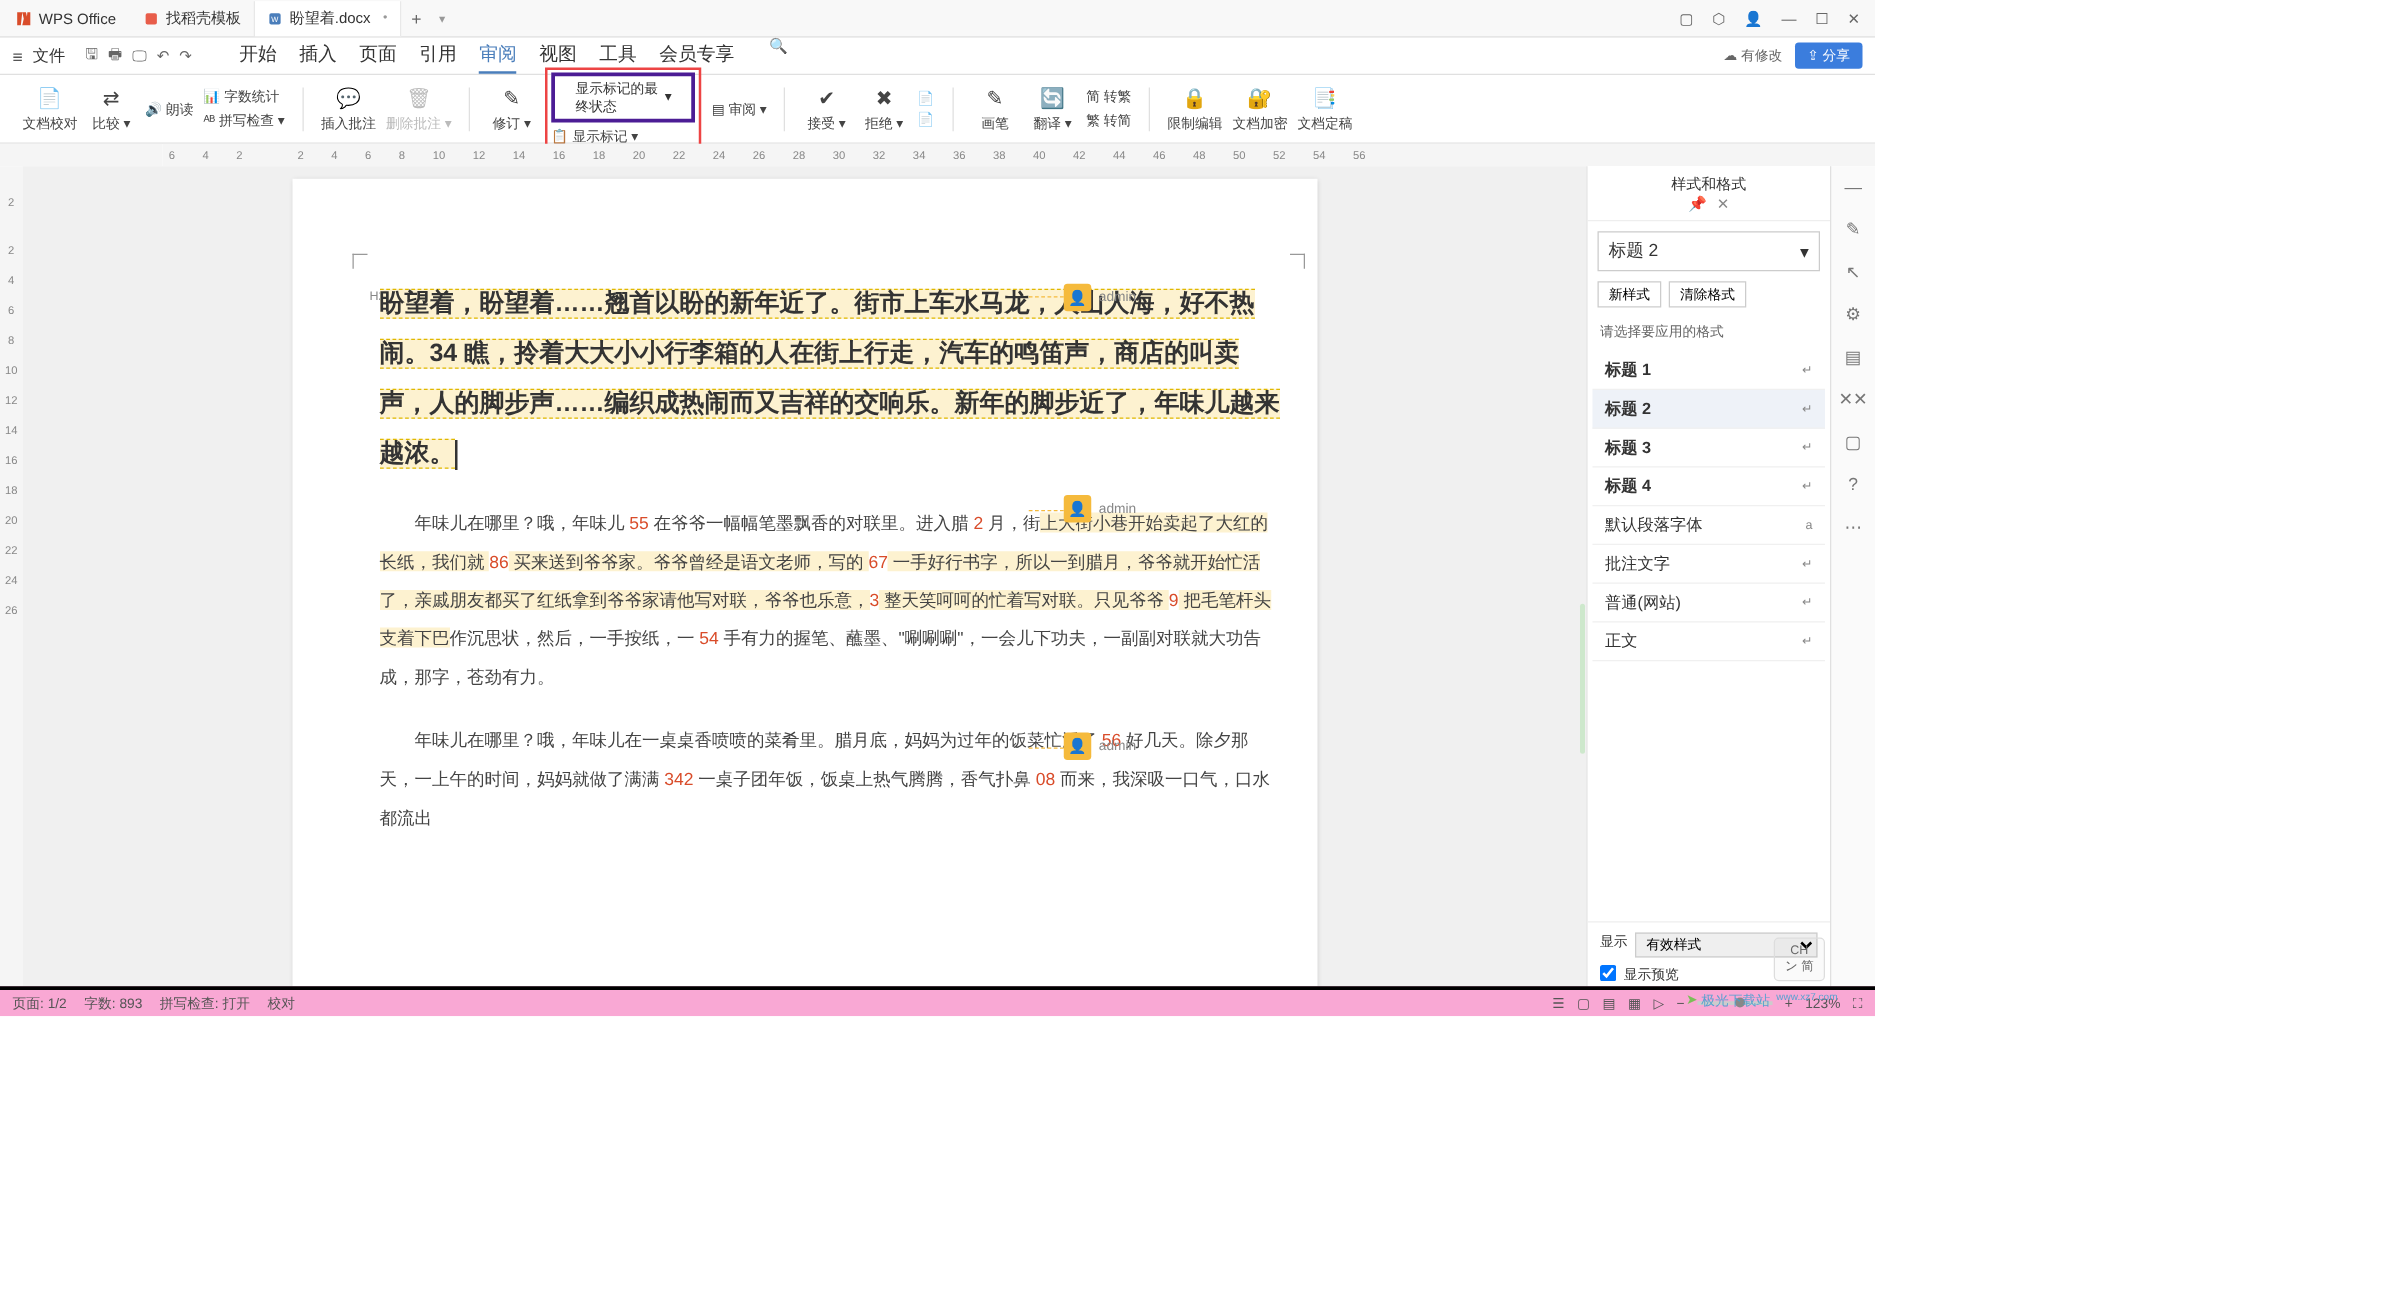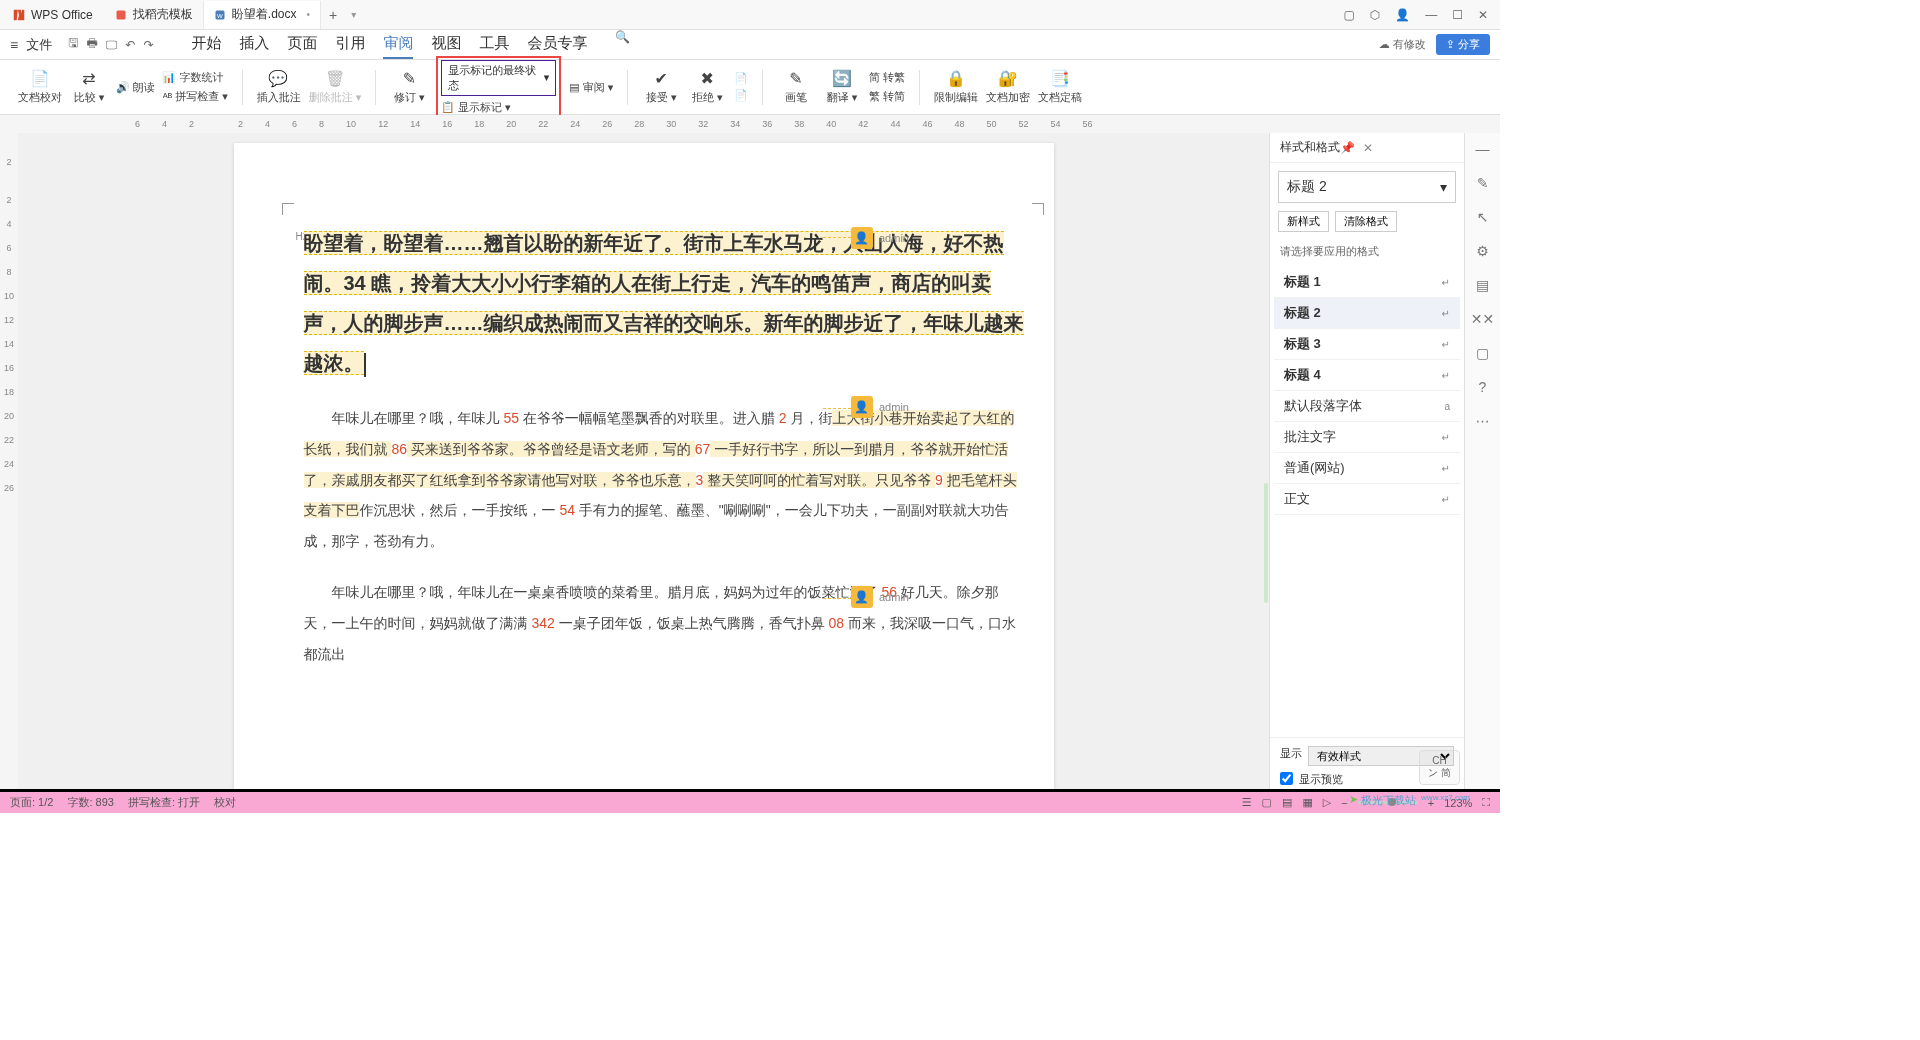--- a/index.html
+++ b/index.html
@@ -32,21 +32,21 @@
 
 
 .ribbon { height: 55px; display: flex; align-items: center; padding: 4px 10px; gap: 2px; border-bottom: 1px solid #e0e0e0; }
 .rb-group { display: flex; align-items: center; gap: 8px; height: 100%; padding: 0 8px; }
 .rb-sep { width: 1px; height: 35px; background: #e0e0e0; margin: 0 4px; }
 .rb-btn { display: flex; flex-direction: column; align-items: center; justify-content: center; gap: 2px; font-size: 11px; color: #444; cursor: pointer; min-width: 38px; }
 .rb-btn .ic { font-size: 16px; }
 .rb-small { display: flex; align-items: center; gap: 3px; font-size: 11px; color: #444; cursor: pointer; }
 .rb-col { display: flex; flex-direction: column; gap: 4px; justify-content: center; }
 .red-box { border: 2px solid #ed4444; padding: 2px 3px; }
-.revision-select { border: 1px solid #4c1d95; padding: 2px 6px; font-size: 11px; width: 115px; display: flex; justify-content: space-between; align-items: center; background: #fff; }
+.revision-select { border: 3px solid #4c1d95; padding: 2px 16px; font-size: 11px; width: 115px; display: flex; justify-content: space-between; align-items: center; background: #fff; }
 
 
 .ruler-container { display: flex; }
 .ruler-left { width: 130px; height: 18px; background: #f5f5f5; }
 .ruler { height: 18px; flex: 1; background: #f5f5f5; display: flex; align-items: center; font-size: 9px; color: #888; position: relative; padding-left: 5px; }
 .ruler span { margin-right: 22px; }
 
 
 .main-area { display: flex; height: 668px; position: relative; }
 .v-ruler { width: 18px; background: #f5f5f5; display: flex; flex-direction: column; align-items: center; font-size: 9px; color: #888; padding-top: 10px; }
@@ -64,21 +64,21 @@
 .body-text span.num { color: #d94c2a; }
 
 
 .comment-marker { position: absolute; display: flex; align-items: center; gap: 6px; }
 .comment-avatar { width: 22px; height: 22px; background: #f5ba3c; border-radius: 3px; display: flex; align-items: center; justify-content: center; color: #fff; font-size: 12px; }
 .comment-name { font-size: 11px; color: #888; }
 .comment-line { border-top: 1px dashed #f5ba3c; position: absolute; height: 1px; }
 
 
 .right-panel { width: 195px; border-left: 1px solid #e0e0e0; background: #fff; display: flex; flex-direction: column; }
-.rp-header { display: flex; align-items: center; padding: 6px 10px; font-size: 12px; border-bottom: 1px solid #eee; }
+.rp-header { display: flex; align-items: center; justify-content: space-between; padding: 6px 10px; font-size: 12px; border-bottom: 1px solid #eee; flex-direction: column; }
 .rp-pins { display: flex; gap: 8px; color: #888; }
 .style-select { margin: 8px; border: 1px solid #ccc; padding: 6px 8px; font-size: 14px; display: flex; justify-content: space-between; align-items: center; }
 .style-actions { display: flex; gap: 6px; padding: 0 8px 8px; }
 .style-actions button { border: 1px solid #ccc; background: #fff; padding: 2px 8px; font-size: 11px; cursor: pointer; }
 .rp-label { padding: 4px 10px; font-size: 11px; color: #666; }
 .style-list { padding: 4px; }
 .style-item { padding: 6px 10px; display: flex; justify-content: space-between; align-items: center; cursor: pointer; font-size: 13px; border-bottom: 1px solid #f0f0f0; }
 .style-item.selected { background: #eef2f8; }
 .style-item .ret { color: #888; font-size: 10px; }
 .rp-footer { margin-top: auto; padding: 8px 10px; border-top: 1px solid #eee; }

